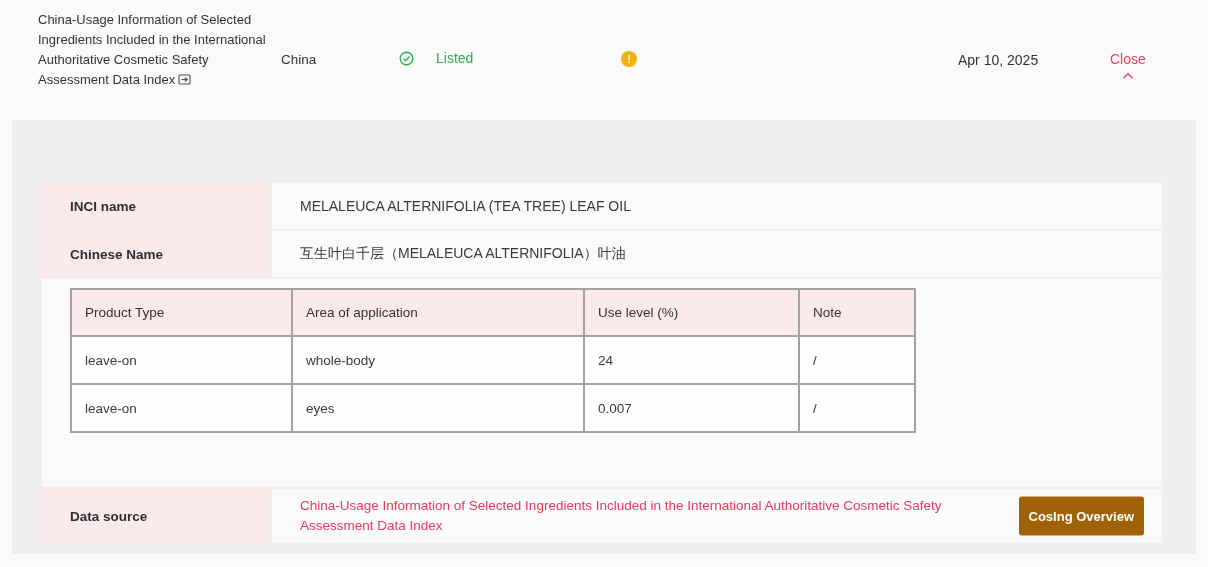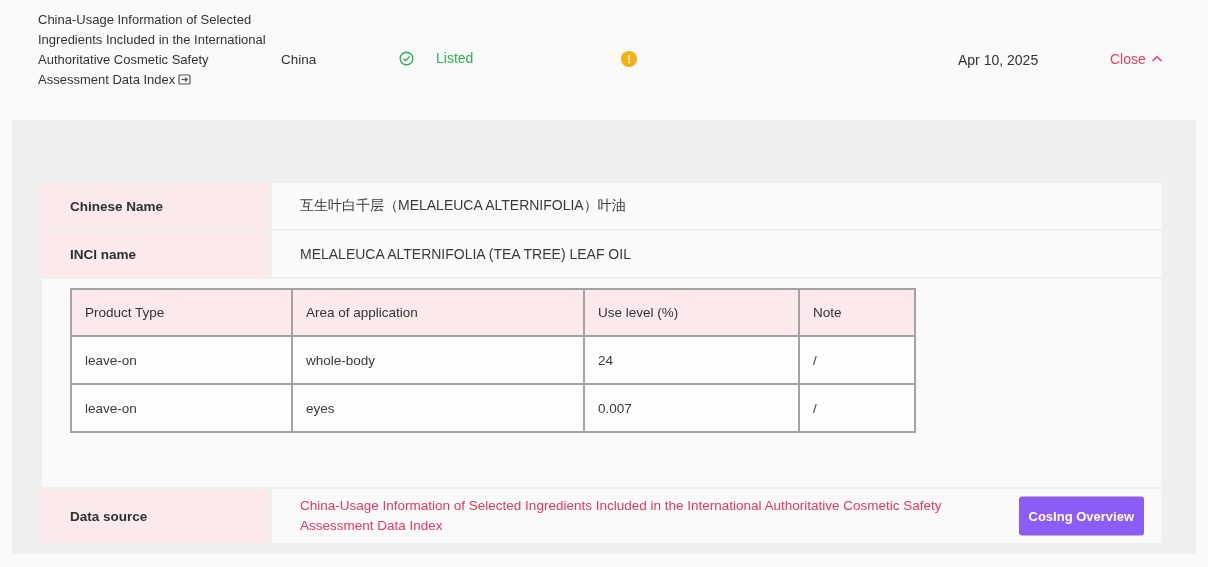--- a/index.html
+++ b/index.html
@@ -29,21 +29,21 @@
     position:absolute; left:621px; top:51px;
     width:16px; height:16px; border-radius:50%;
     background:#f2b10e; color:#fff;
     font-size:11px; font-weight:bold; line-height:16px; text-align:center;
     cursor:pointer;
   }
   .hdr-date { position:absolute; left:958px; top:52px; font-size:14px; color:#333; }
   .hdr-close {
     position:absolute; left:1110px; top:51px;
     display:flex; align-items:center; gap:5px;
-    font-size:14px; color:#ee3b5f; cursor:pointer;
+    font-size:14px; color:#ee3b5f; cursor:pointer;flex-direction:column;
   }
 
   
   .panel {
     position:absolute; left:12px; top:120px; width:1184px; height:434px;
     background:#efefef;
   }
   .section-title {
     position:absolute; left:58px; top:24px;
     font-size:14px; font-weight:bold; color:#2b2b2b;margin-top:48px;
@@ -81,21 +81,21 @@
 
   
   .source-value { position:relative; align-items:center; }
   .source-link {
     max-width:700px;
     font-size:13.5px; line-height:20px;
     color:#e6395c; cursor:pointer;
   }
   .overview-btn {
     position:absolute; right:18px; top:50%; transform:translateY(-50%);
-    background:#8b5cf6; color:#fff;
+    background:#a16207; color:#fff;
     font-size:13px; font-weight:bold;
     font-family:"Liberation Sans", sans-serif;
     border:none; border-radius:3px;
     padding:12px 10px; cursor:pointer;
   }
 </style>
 </head>
 <body>
 
 <div class="header">
@@ -132,27 +132,27 @@
     </span>
   </div>
 </div>
 
 <div class="panel">
   <div class="section-title">Basic Information</div>
 
   <div class="rows">
 
     <div class="row row-basic">
-      <div class="cell-label">Chinese Name</div>
-      <div class="cell-value">互生叶白千层（MELALEUCA ALTERNIFOLIA）叶油</div>
+      <div class="cell-label">INCI name</div>
+      <div class="cell-value">MELALEUCA ALTERNIFOLIA (TEA TREE) LEAF OIL</div>
     </div>
 
     <div class="row row-basic">
-      <div class="cell-label">INCI name</div>
-      <div class="cell-value">MELALEUCA ALTERNIFOLIA (TEA TREE) LEAF OIL</div>
+      <div class="cell-label">Chinese Name</div>
+      <div class="cell-value">互生叶白千层（MELALEUCA ALTERNIFOLIA）叶油</div>
     </div>
 
     <div class="row row-details">
       <div class="cell-value">
         <table class="dtable">
           <colgroup>
             <col style="width:221px">
               <col style="width:292px">
               <col style="width:215px">
               <col style="width:116px">

